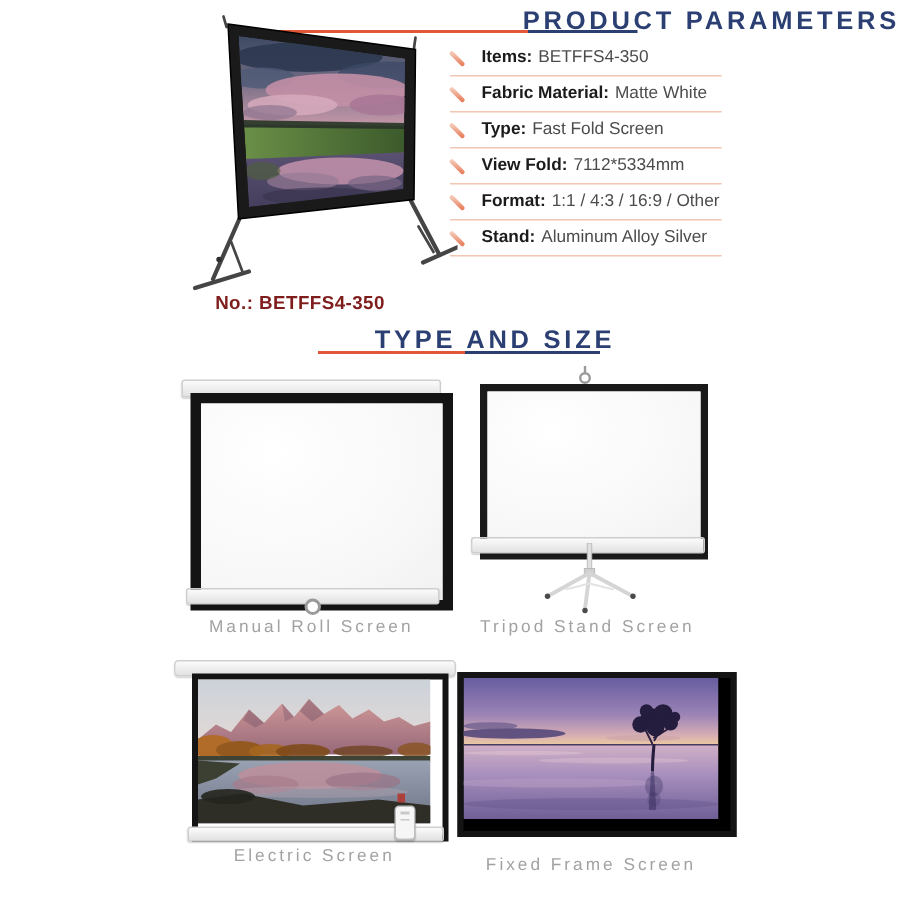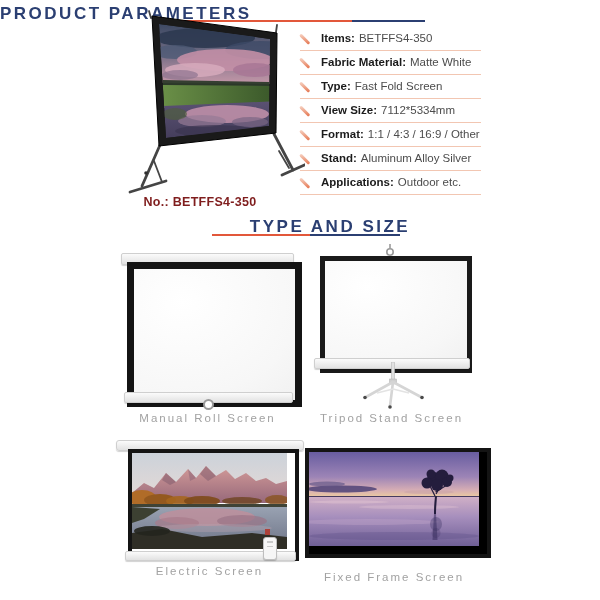--- a/index.html
+++ b/index.html
@@ -1,21 +1,21 @@
 <!DOCTYPE html>
 <html><head>
 <meta charset="utf-8">
 <style>
   html,body{margin:0;padding:0;background:#fff;}
   .page{position:relative;width:600px;height:600px;background:#ffffff;overflow:hidden;
         font-family:"Liberation Sans",sans-serif;}
   .abs{position:absolute;}
 
   
-  .sec-title{left:0;top:4px;width:600px;text-align:left;color:#2b3f72;
+  .sec-title{left:0;top:4px;width:600px;text-align:right;color:#2b3f72;
              font-size:17px;font-weight:bold;letter-spacing:2.5px;}
   .sec-rule{height:2px;}
   .rule1{left:181px;top:20px;width:244px;
          background:linear-gradient(to right,#e2573a 0%,#e2573a 70%,#2b3f72 70%,#2b3f72 100%);}
   .sec-title2{left:0;top:217px;width:600px;text-align:center;color:#2b3f72;
               font-size:17px;font-weight:bold;letter-spacing:2.5px;padding-left:30px;}
   .rule2{left:212px;top:234px;width:188px;
          background:linear-gradient(to right,#e2573a 0%,#e2573a 52%,#2b3f72 52%,#2b3f72 100%);}
 
   
@@ -138,33 +138,29 @@
     <div class="param-row">
       <span class="stroke-ic"></span>
       <b>Fabric Material:</b><span class="val">Matte White</span>
     </div>
     <div class="param-row">
       <span class="stroke-ic"></span>
       <b>Type:</b><span class="val">Fast Fold Screen</span>
     </div>
     <div class="param-row">
       <span class="stroke-ic"></span>
-      <b>View Size:</b><span class="val">7112*5334mm</span>
+      <b>View Fold:</b><span class="val">7112*5334mm</span>
     </div>
     <div class="param-row">
       <span class="stroke-ic"></span>
       <b>Format:</b><span class="val">1:1 / 4:3 / 16:9 / Other</span>
     </div>
     <div class="param-row">
       <span class="stroke-ic"></span>
       <b>Stand:</b><span class="val">Aluminum Alloy Silver</span>
-    </div>
-    <div class="param-row">
-      <span class="stroke-ic"></span>
-      <b>Applications:</b><span class="val">Outdoor etc.</span>
     </div>
   </div>
 
   <div class="abs sec-title2">TYPE AND SIZE</div>
   <div class="abs sec-rule rule2"></div>
 
   <div class="abs casing manual-casing"></div>
   <div class="manual-frame">
       <span class="screen-white"></span>
     </div>

